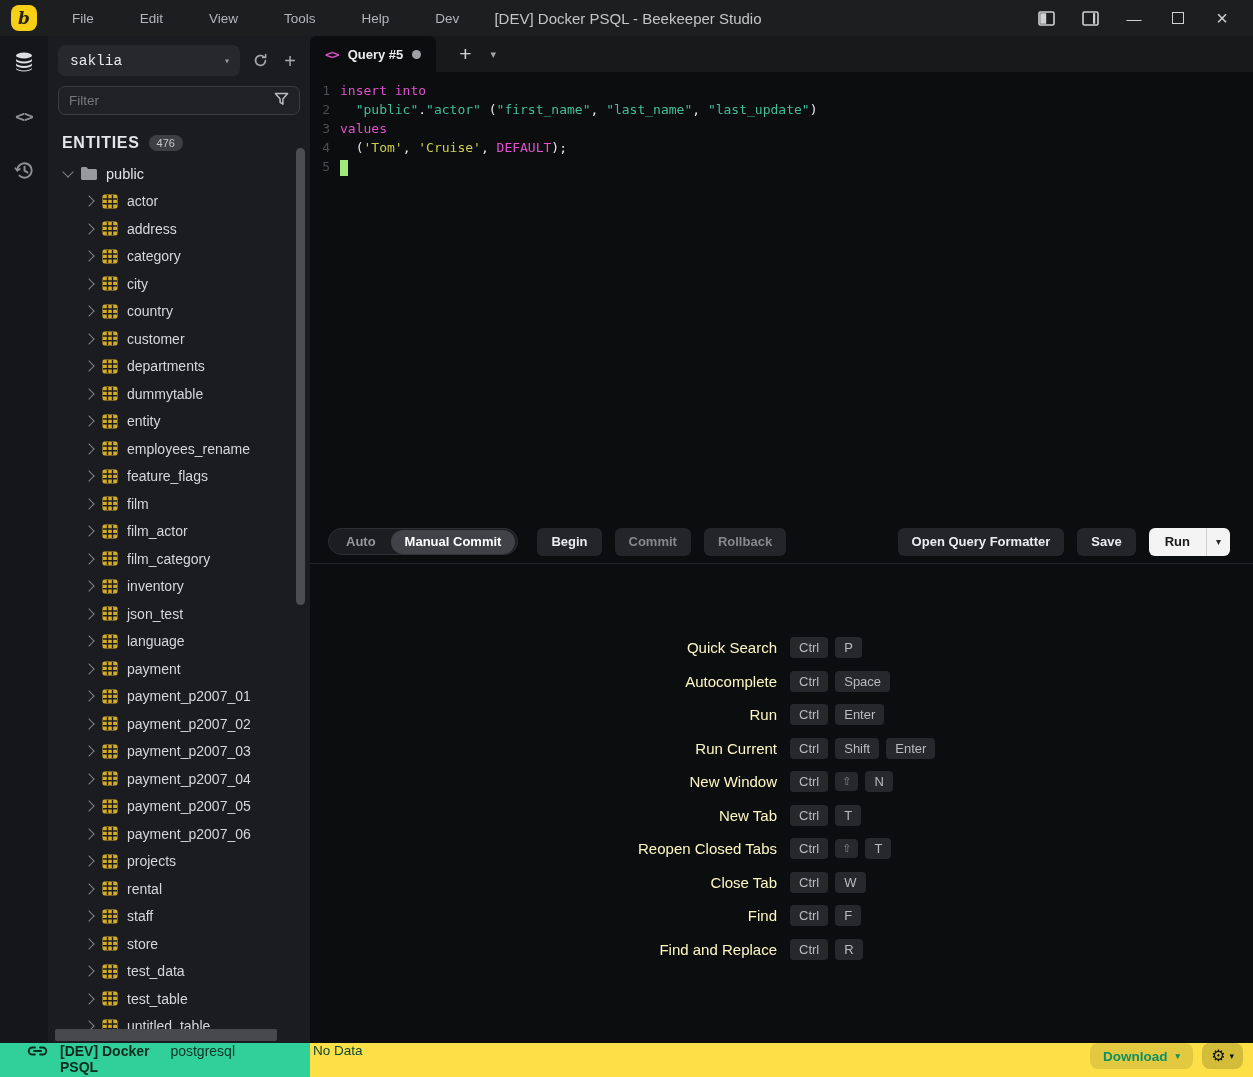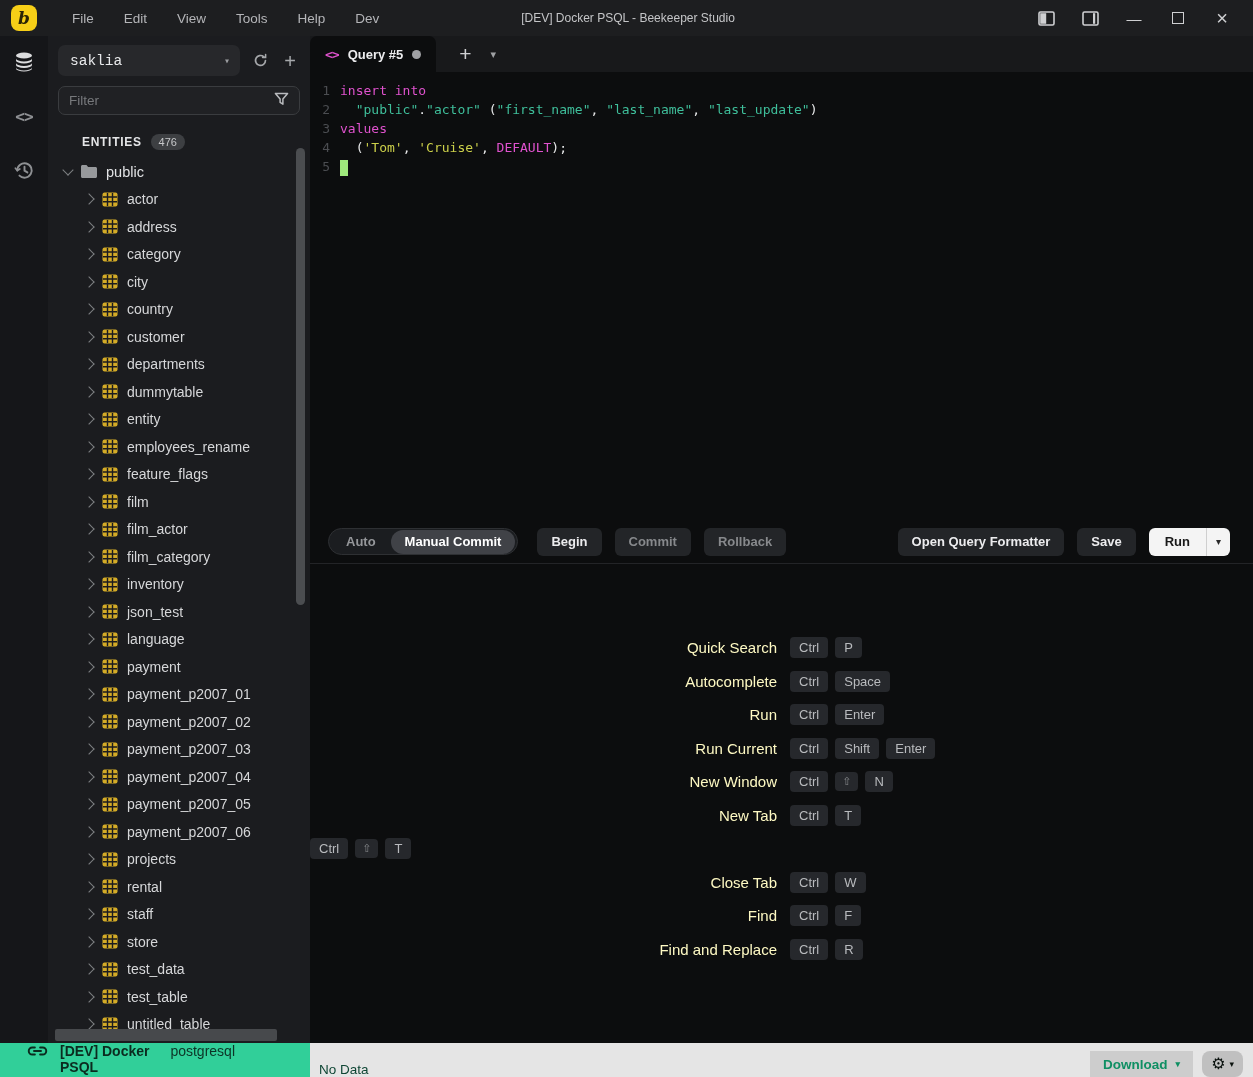--- a/index.html
+++ b/index.html
@@ -5,23 +5,23 @@
   * { margin:0; padding:0; box-sizing:border-box; }
   html,body { width:1253px; height:1077px; overflow:hidden; background:#0c0d0e;
     font-family:"Liberation Sans", sans-serif; }
   .app { width:1253px; height:1077px; display:flex; flex-direction:column; position:relative; }
 
   
   .titlebar { height:36px; background:#1d1e20; display:flex; align-items:center; position:relative; flex:0 0 36px; }
   .logo { width:26px; height:26px; margin-left:11px; background:#f7cf17; border-radius:8px;
     display:flex; align-items:center; justify-content:center; font-family:"DejaVu Serif", serif;
     font-weight:bold; font-style:italic; font-size:17px; color:#2a2405; }
-  .menus { display:flex; margin-left:24px; gap:8px; }
+  .menus { display:flex; margin-left:24px; gap:24px; }
   .menu-item { color:#b4b5b8; font-size:13.5px; padding:4px 11px; cursor:default; }
-  .win-title { position:absolute; left:3px; right:0; text-align:center; color:#c4c5c7; font-size:12px; pointer-events:none; }
+  .win-title { position:absolute; left:3px; right:0; text-align:center; color:#c4c5c7; font-size:15px; pointer-events:none; }
   .win-controls { margin-left:auto; display:flex; align-items:center; gap:14px; padding-right:16px; z-index:2; }
   .wc { width:30px; height:26px; display:flex; align-items:center; justify-content:center; color:#d4d5d7; }
   .wc svg { display:block; }
   .wc-min { font-size:15px; color:#cfd0d2; }
   .wc-max span { display:block; width:12px; height:12px; border:1.5px solid #cfd0d2; }
   .wc-close { font-size:20px; color:#cfd0d2; }
 
   
   .body-row { flex:1; display:flex; min-height:0; }
 
@@ -38,21 +38,21 @@
     padding:0 10px 0 12px; color:#e8e9eb; font-size:14.5px;font-family:Liberation Mono, monospace; }
   .conn-caret { margin-left:auto; color:#9b9da0; font-size:10px; }
   .icon-btn { color:#a6a8ab; display:flex; align-items:center; justify-content:center; width:22px; height:22px; }
   .plus-glyph { font-size:20px; font-weight:400; color:#a6a8ab; line-height:1; }
   .filter-box { margin:10px 10px 0 10px; height:29px; border:1px solid #3a3c3f; background:#202124; border-radius:7px;
     display:flex; align-items:center; padding:0 10px; }
   .filter-box input { flex:1; background:transparent; border:none; outline:none; color:#c9cacc; font-size:13.5px;
     font-family:"Liberation Sans", sans-serif; }
   .filter-box input::placeholder { color:#77797c; }
   .entities-row { display:flex; align-items:center; gap:9px; margin:19px 0 4px 14px; }
-  .entities-label { color:#e4e5e7; font-size:12px; font-weight:bold; letter-spacing:.7px;margin-left:20px; }
+  .entities-label { color:#e4e5e7; font-size:16px; font-weight:bold; letter-spacing:.7px; }
   .badge { background:#3d3f42; color:#c6c7c9; border-radius:9px; font-size:11px; padding:2px 8px; }
   .tree { flex:1; overflow:hidden; padding-top:4px; }
   .tree-row { height:27.5px; display:flex; align-items:center; color:#d6d7d9; font-size:14px; cursor:default; }
   .tree-row.schema { padding-left:16px; gap:9px; font-size:14.5px; color:#e2e3e5; }
   .tree-row.table { padding-left:37px; gap:9px; }
   .chev { width:8px; height:8px; border-right:1.6px solid #7d7f82; border-bottom:1.6px solid #7d7f82; flex:0 0 8px; }
   .chev.right { transform:rotate(-45deg); margin-top:0; }
   .chev.down { transform:rotate(45deg); margin-top:-4px; }
   .tbl-icon, .folder-icon { flex:0 0 16px; display:flex; }
   .v-scroll { position:absolute; right:5px; top:112px; width:9px; height:457px; background:#4b4d50; border-radius:5px; }
@@ -99,24 +99,24 @@
   .sc-label { text-align:right; color:#fef9c3; font-size:15px; }
   .sc-keys { display:flex; gap:7px; align-items:center; }
   .key { background:#26282c; border-radius:4px; color:#b9bbbe; font-size:13px; padding:3px 9px; }
   .key-sm { padding:3px 7px; font-size:11px; color:#85878a; }
 
   
   .statusbar { height:34px; flex:0 0 34px; display:flex; }
   .sb-left { width:310px; flex:0 0 310px; background:#31cf99; display:flex; align-items:flex-start; padding:0 27px; gap:12px; }
   .sb-name { color:#0b2b1f; font-size:14px; font-weight:bold; }
   .sb-dialect { margin-left:auto; margin-right:48px; color:#0d3326; font-size:14px; }
-  .sb-right { flex:1; background:#e5e5e5; display:flex; align-items:flex-end; padding:0 10px 0 9px; }
+  .sb-right { flex:1; background:#fde047; display:flex; align-items:flex-start; padding:0 10px 0 3px; }
   .sb-status { color:#0e4634; font-size:13.5px; }
   .sb-actions { margin-left:auto; display:flex; align-items:center; gap:9px; }
-  .dl-btn { background:rgba(0,0,0,0.10); border-radius:0; height:26px; display:flex; align-items:center; gap:8px;
+  .dl-btn { background:rgba(0,0,0,0.10); border-radius:8px; height:26px; display:flex; align-items:center; gap:8px;
     padding:0 13px; color:#0f8f63; font-size:13.5px; font-weight:bold; }
   .dl-caret { font-size:9px; color:#0f8f63; }
   .gear-btn { background:rgba(0,0,0,0.16); border-radius:8px; height:26px; display:flex; align-items:center; gap:4px; padding:0 9px; }
   .gear-glyph { font-size:16px; color:#0a120e; line-height:1; }
   .gear-caret { font-size:9px; color:#0a120e; }
 </style>
 </head>
 <body>
 
 <div class="app">
@@ -610,20 +610,21 @@
             </span>
           </div>
           <div class="sc-row">
             <span class="sc-label">New Tab</span>
             <span class="sc-keys">
               <span class="key">Ctrl</span>
               <span class="key">T</span>
             </span>
           </div>
           <div class="sc-row">
+            <span class="sc-label">Reopen Closed Tabs</span>
             <span class="sc-keys">
               <span class="key">Ctrl</span>
               <span class="key key-sm">⇧</span>
               <span class="key">T</span>
             </span>
           </div>
           <div class="sc-row">
             <span class="sc-label">Close Tab</span>
             <span class="sc-keys">
               <span class="key">Ctrl</span>

